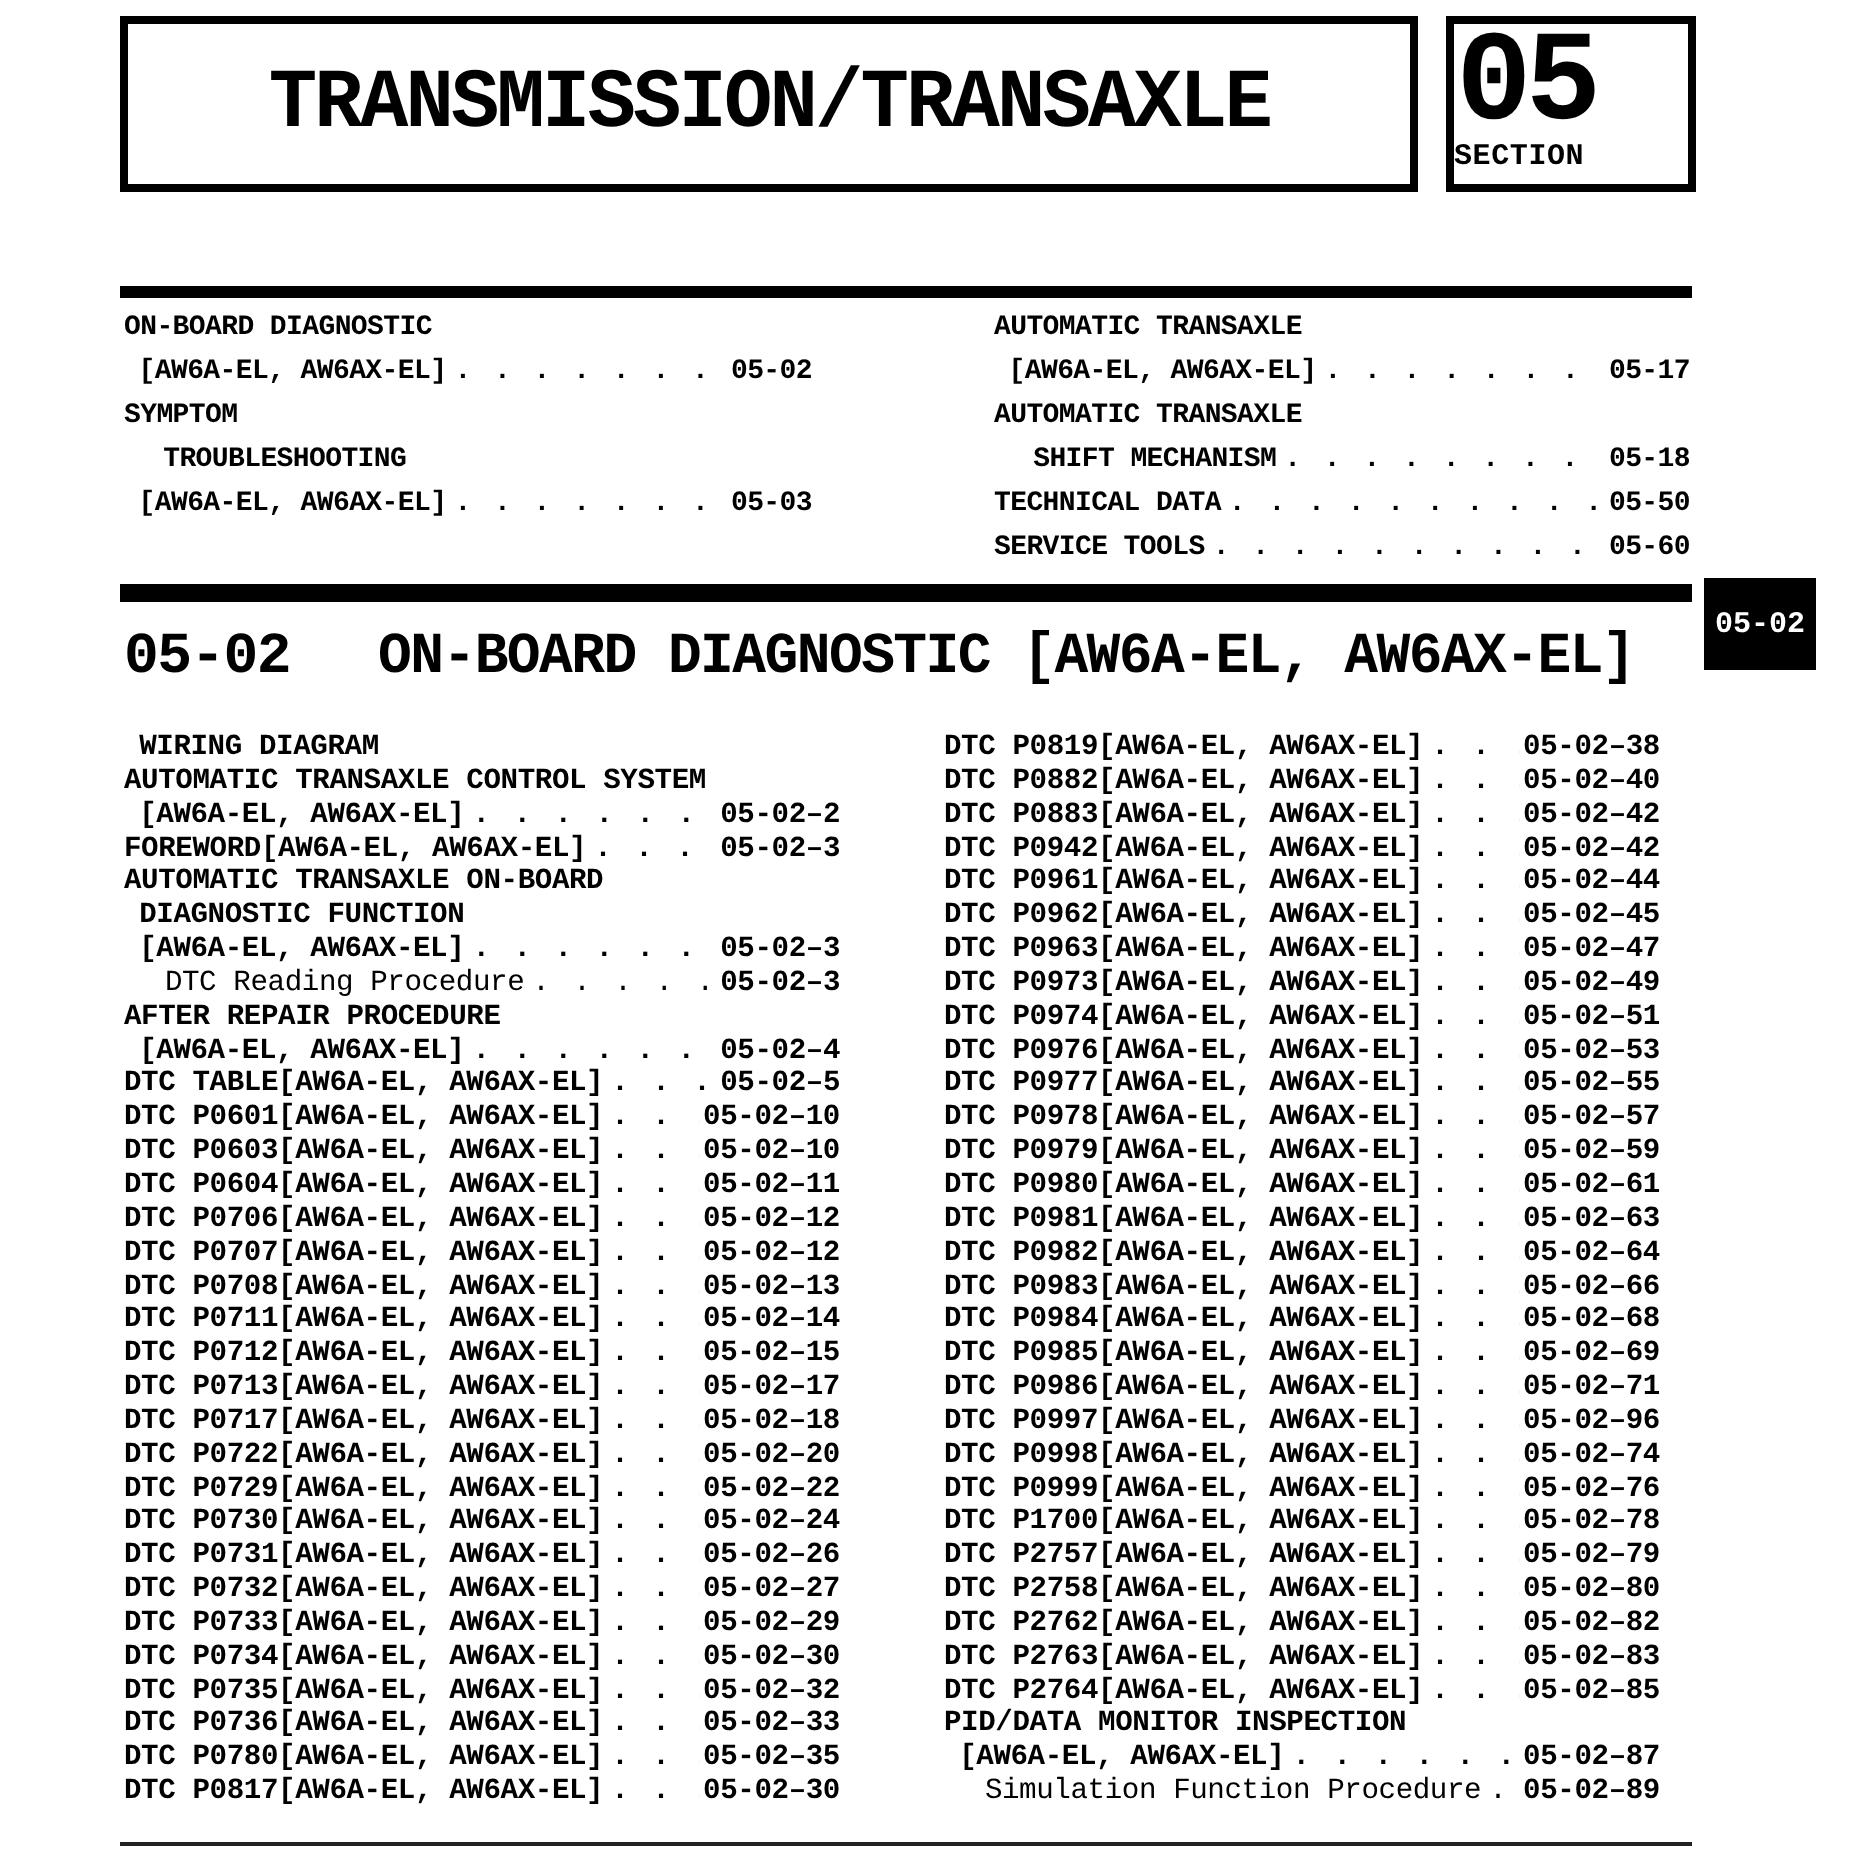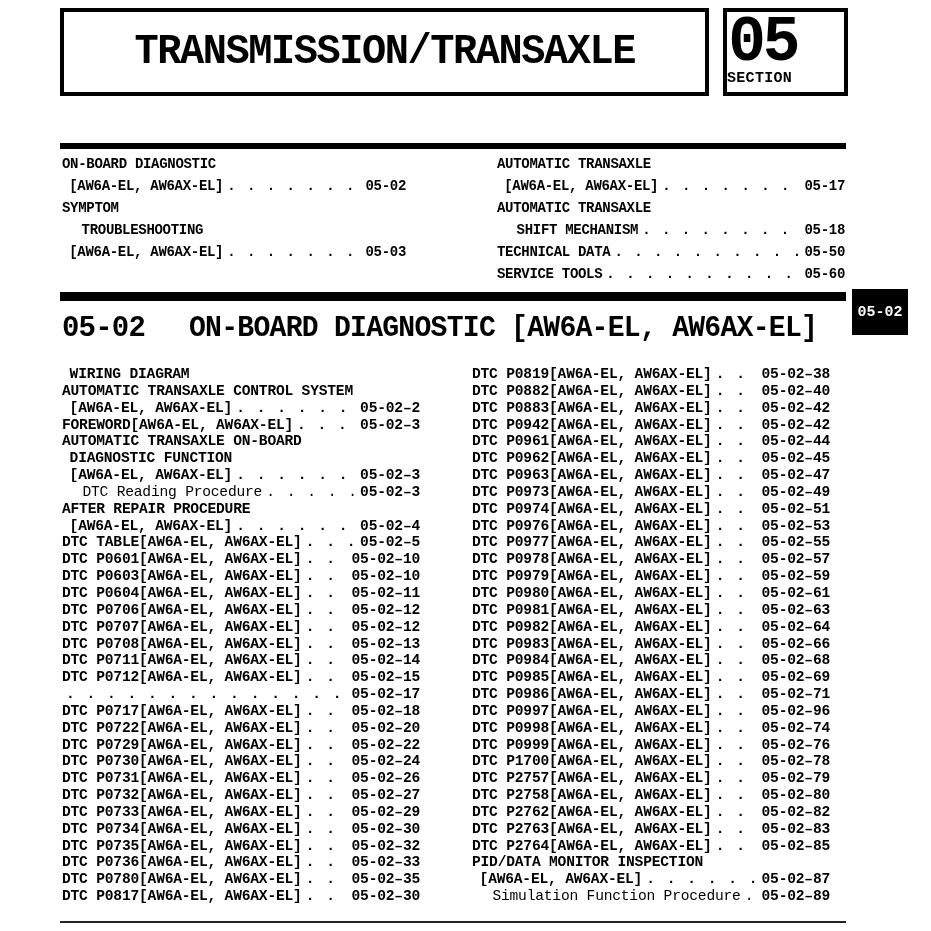--- a/index.html
+++ b/index.html
@@ -244,20 +244,21 @@
         <span class="lbl">DTC P0711[AW6A-EL, AW6AX-EL]</span>
         <span class="leader">. . . . . . . . . . . . . . . . . . . . . . . . . . . . . . . . . . . . . . . . . . . . . . . . . . . . . . . . . . . . </span>
         <span class="pg">05-02–14</span>
       </div>
       <div class="toc-row indent-0">
         <span class="lbl">DTC P0712[AW6A-EL, AW6AX-EL]</span>
         <span class="leader">. . . . . . . . . . . . . . . . . . . . . . . . . . . . . . . . . . . . . . . . . . . . . . . . . . . . . . . . . . . . </span>
         <span class="pg">05-02–15</span>
       </div>
       <div class="toc-row indent-0">
+        <span class="lbl">DTC P0713[AW6A-EL, AW6AX-EL]</span>
         <span class="leader">. . . . . . . . . . . . . . . . . . . . . . . . . . . . . . . . . . . . . . . . . . . . . . . . . . . . . . . . . . . . </span>
         <span class="pg">05-02–17</span>
       </div>
       <div class="toc-row indent-0">
         <span class="lbl">DTC P0717[AW6A-EL, AW6AX-EL]</span>
         <span class="leader">. . . . . . . . . . . . . . . . . . . . . . . . . . . . . . . . . . . . . . . . . . . . . . . . . . . . . . . . . . . . </span>
         <span class="pg">05-02–18</span>
       </div>
       <div class="toc-row indent-0">
         <span class="lbl">DTC P0722[AW6A-EL, AW6AX-EL]</span>

